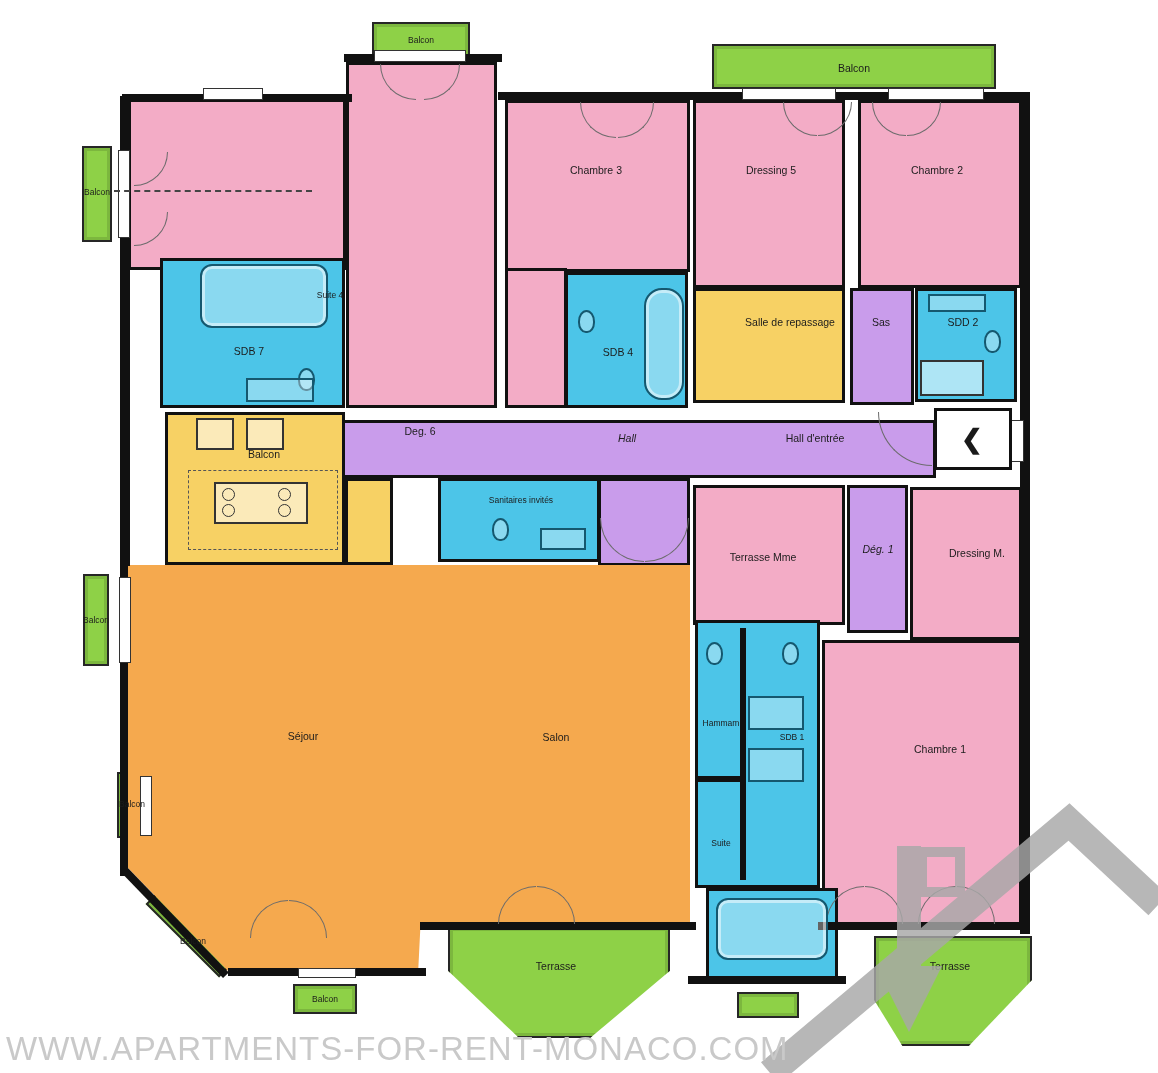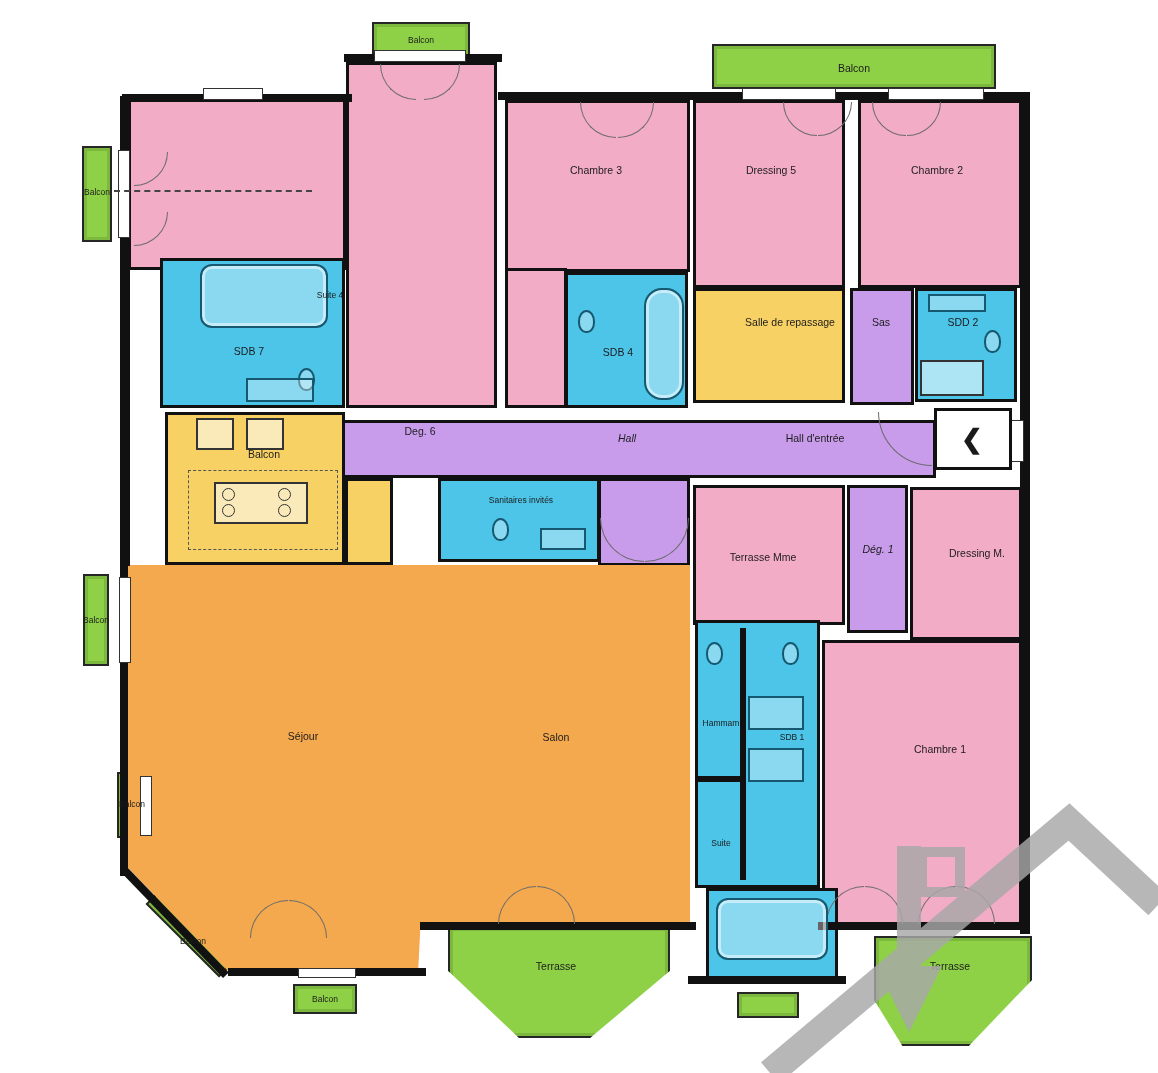--- a/index.html
+++ b/index.html
@@ -187,13 +187,14 @@
   <span class="lbl" style="left:924px;top:749px;margin-left:16px;">Chambre 1</span>
   <span class="lbl small" style="left:721px;top:843px;">Suite</span>
 
   <svg class="logo" width="1158" height="1073" viewBox="0 0 1158 1073">
     <polyline points="770,1073 1069,822 1158,905" fill="none" stroke="#a8a8a8" stroke-width="28"></polyline>
     <line x1="909" y1="846" x2="909" y2="972" stroke="#a8a8a8" stroke-width="24"></line>
     <polygon points="876,966 942,966 909,1032" fill="#a8a8a8"></polygon>
     <rect x="922" y="852" width="38" height="40" fill="none" stroke="#a8a8a8" stroke-width="10"></rect>
   </svg>
 
+  <div class="wm">WWW.APARTMENTS-FOR-RENT-MONACO.COM</div>
 </div>
 
 </body></html>

